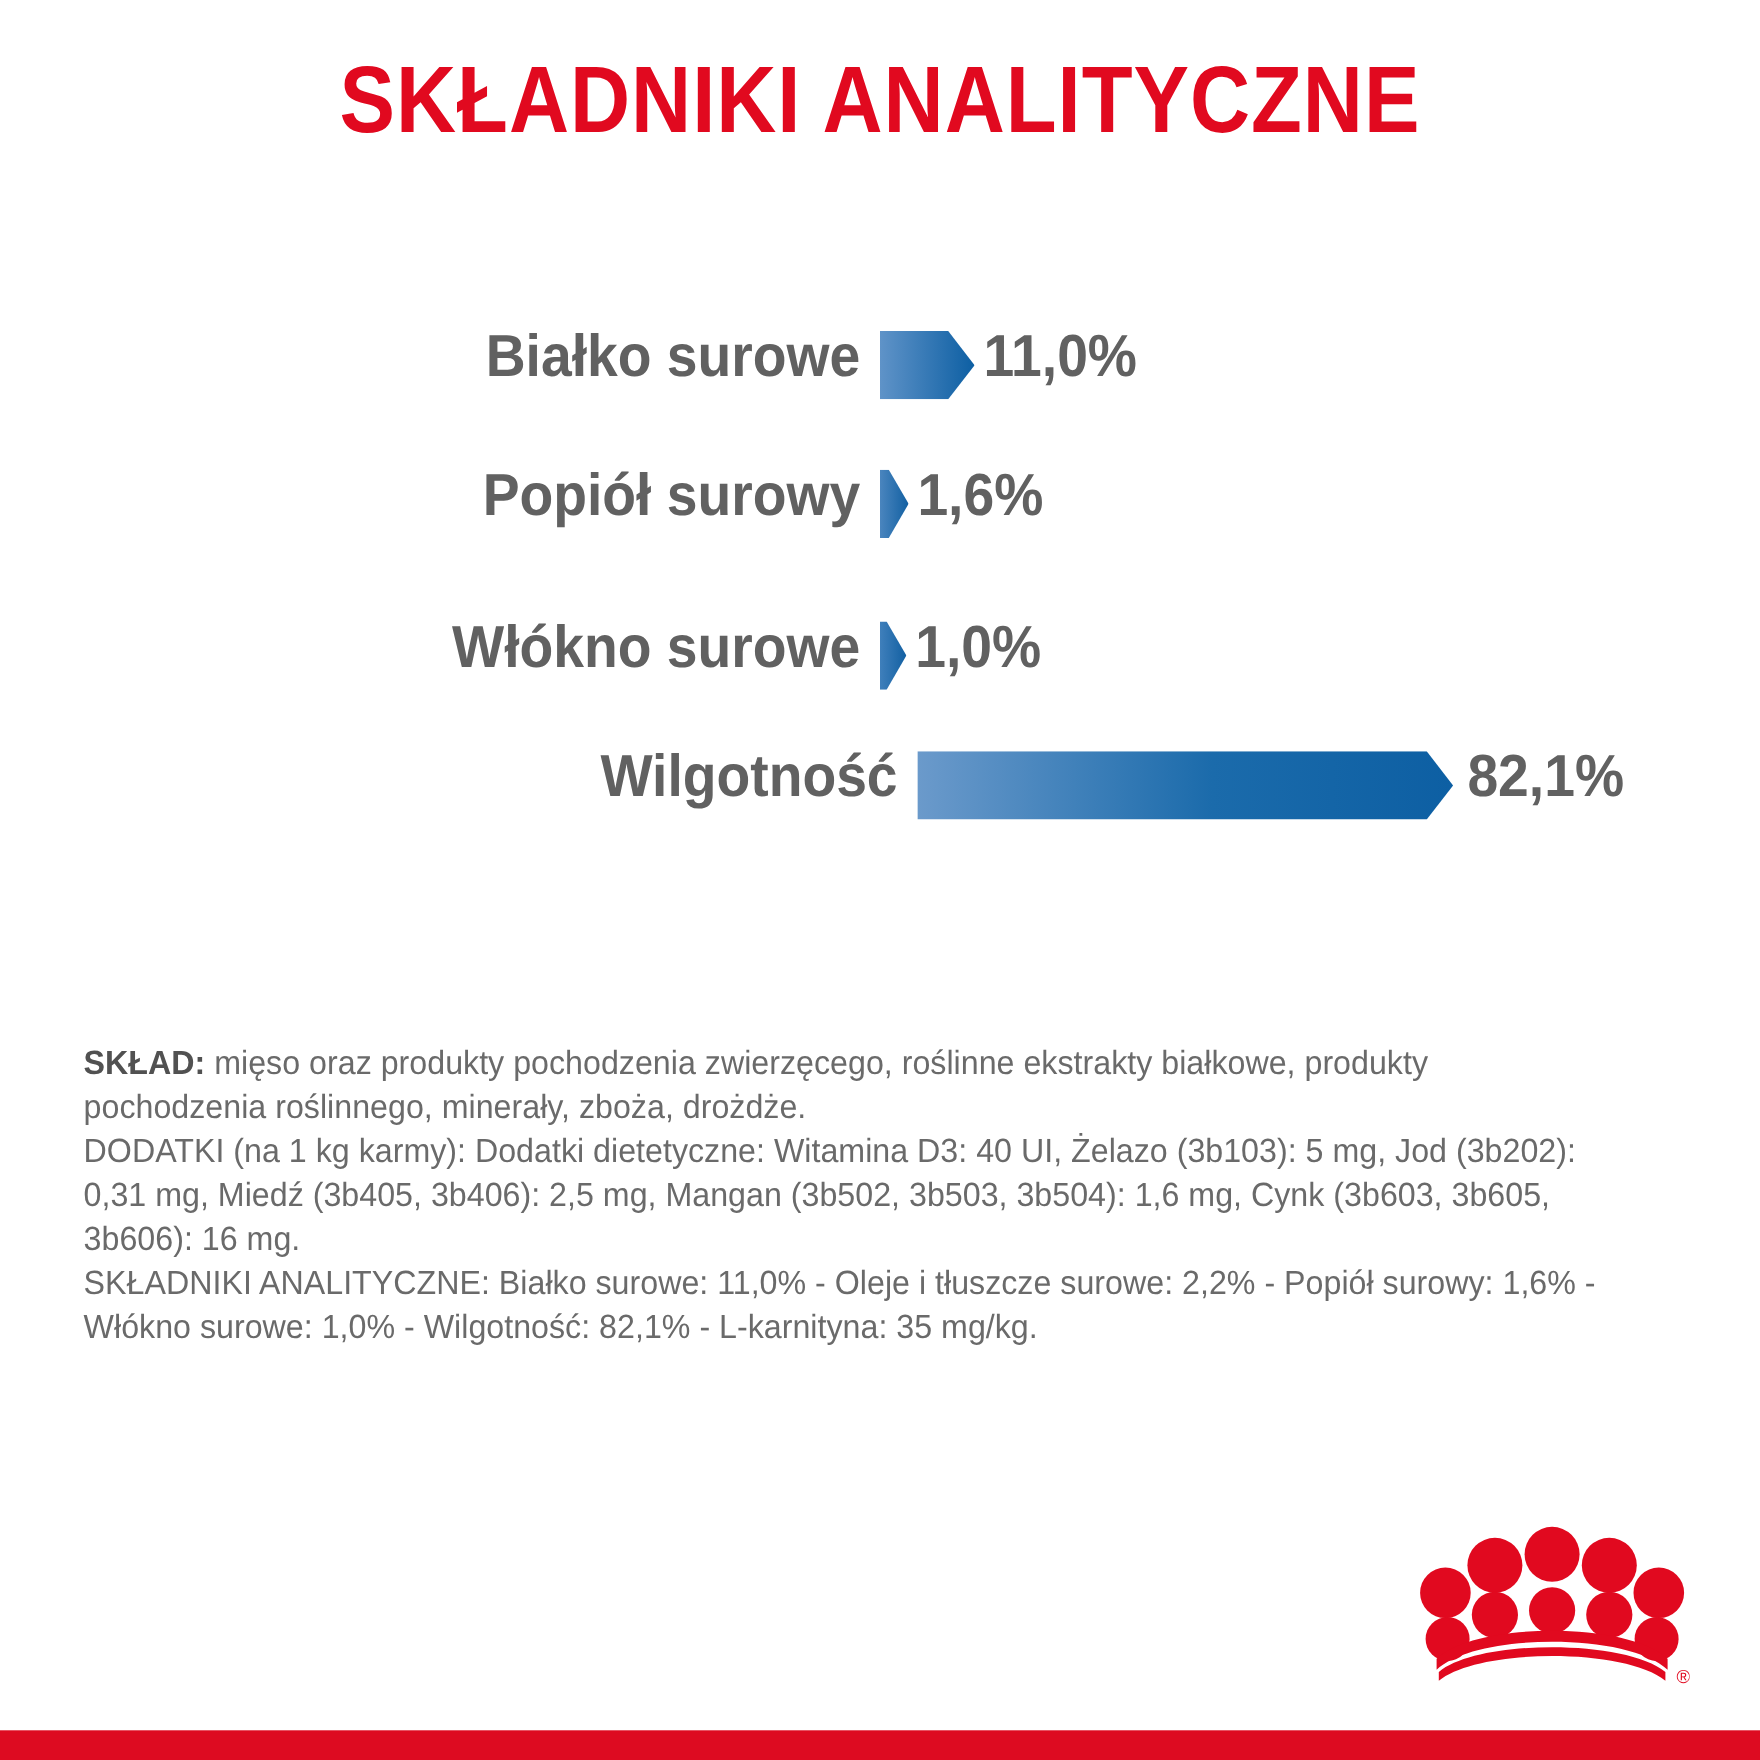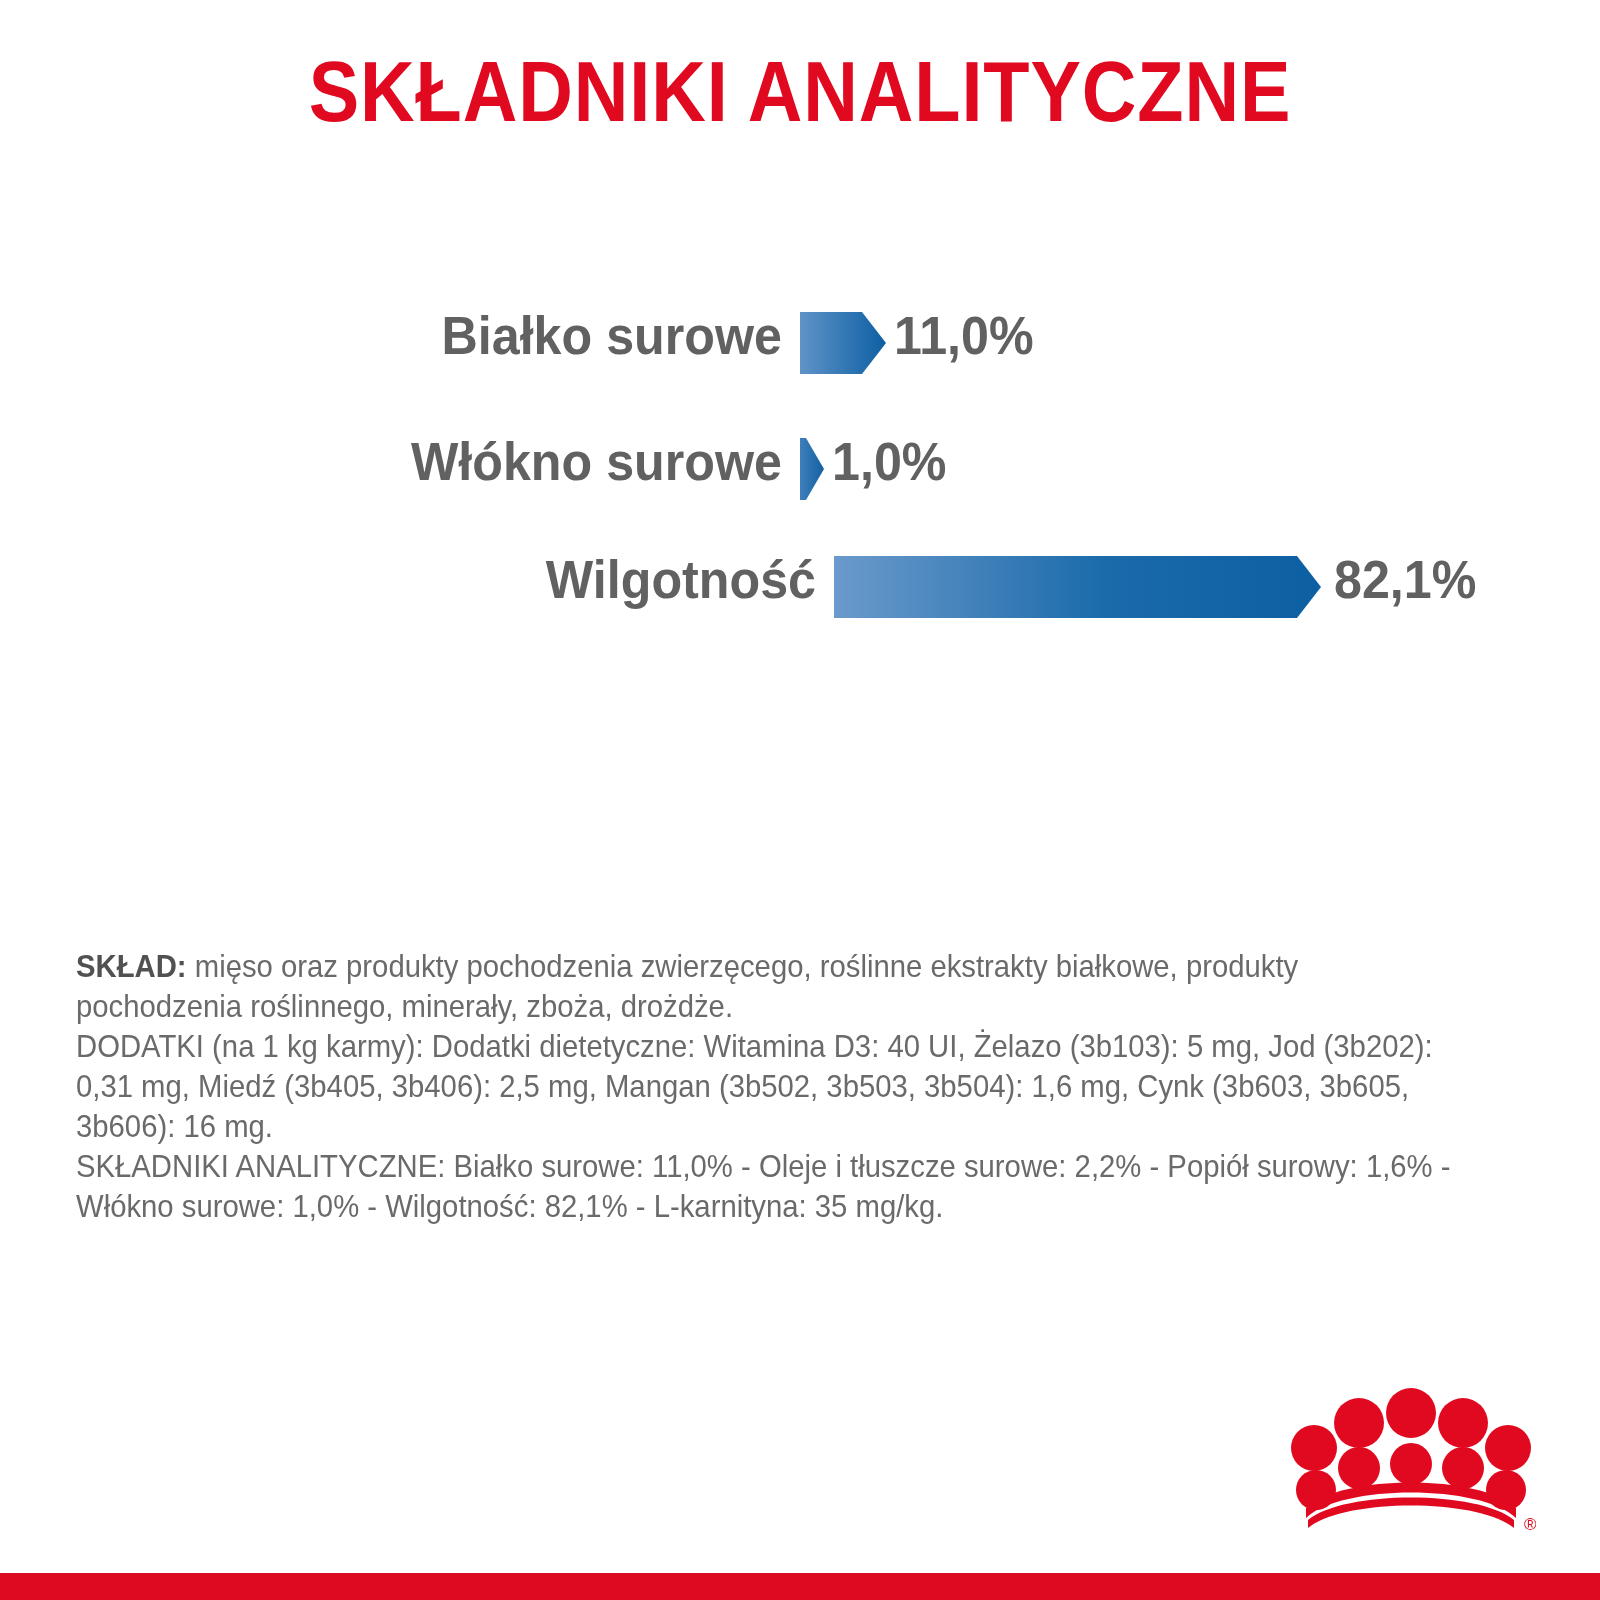--- a/index.html
+++ b/index.html
@@ -80,24 +80,24 @@
   }
   .bar-wrap {
     position: absolute;
     left: 800px;
     top: 13px;
     height: 62px;
   }
   .bar-wrap svg { display: block; }
 
   
-  .row-1 { height: 126px; margin-top: 11px; }
+  .row-1 { height: 126px; }
   .row-2 { height: 120px; }
   .row-3 { height: 118px; }
-  .row-4 { height: 118px; }
+  .row-4 { height: 118px; margin-top: 20px; }
   .row-5 { height: 120px; margin-left: 34px; }
 
   
   .ingredients {
     position: absolute;
     left: 76px;
     top: 946px;
     width: 1436px;
     color: #6a6a6a;
     font-family: "Liberation Sans Narrow", "Liberation Sans", sans-serif;
@@ -149,20 +149,35 @@
             <stop offset="100%" stop-color="#0d5fa3"></stop>
           </linearGradient>
         </defs>
         <polygon points="0,0 62,0 86,31 62,62 0,62" fill="url(#g1)"></polygon>
       </svg>
     </div>
     <div class="nutrient-value" style="left:894px;">11,0%</div>
   </div>
 
 
+  <div class="nutrient-row row-3">
+    <div class="nutrient-label">Popiół surowy</div>
+    <div class="bar-wrap" style="width:26px;">
+      <svg width="26" height="62" viewBox="0 0 26 62" preserveAspectRatio="none">
+        <defs>
+          <linearGradient id="g3" x1="0" y1="0" x2="1" y2="0">
+            <stop offset="0%" stop-color="#4a85be"></stop>
+            <stop offset="100%" stop-color="#1260a2"></stop>
+          </linearGradient>
+        </defs>
+        <polygon points="0,0 8,0 26,31 8,62 0,62" fill="url(#g3)"></polygon>
+      </svg>
+    </div>
+    <div class="nutrient-value" style="left:834px;">1,6%</div>
+  </div>
 
   <div class="nutrient-row row-4">
     <div class="nutrient-label">Włókno surowe</div>
     <div class="bar-wrap" style="width:24px;">
       <svg width="24" height="62" viewBox="0 0 24 62" preserveAspectRatio="none">
         <defs>
           <linearGradient id="g4" x1="0" y1="0" x2="1" y2="0">
             <stop offset="0%" stop-color="#3f7fbb"></stop>
             <stop offset="100%" stop-color="#1260a2"></stop>
           </linearGradient>

